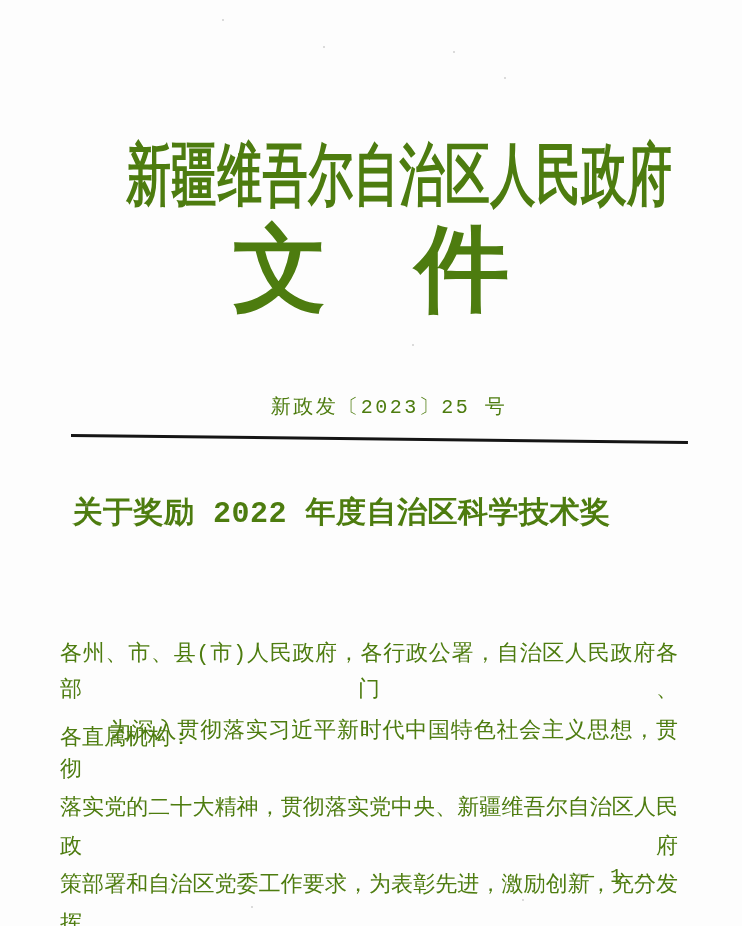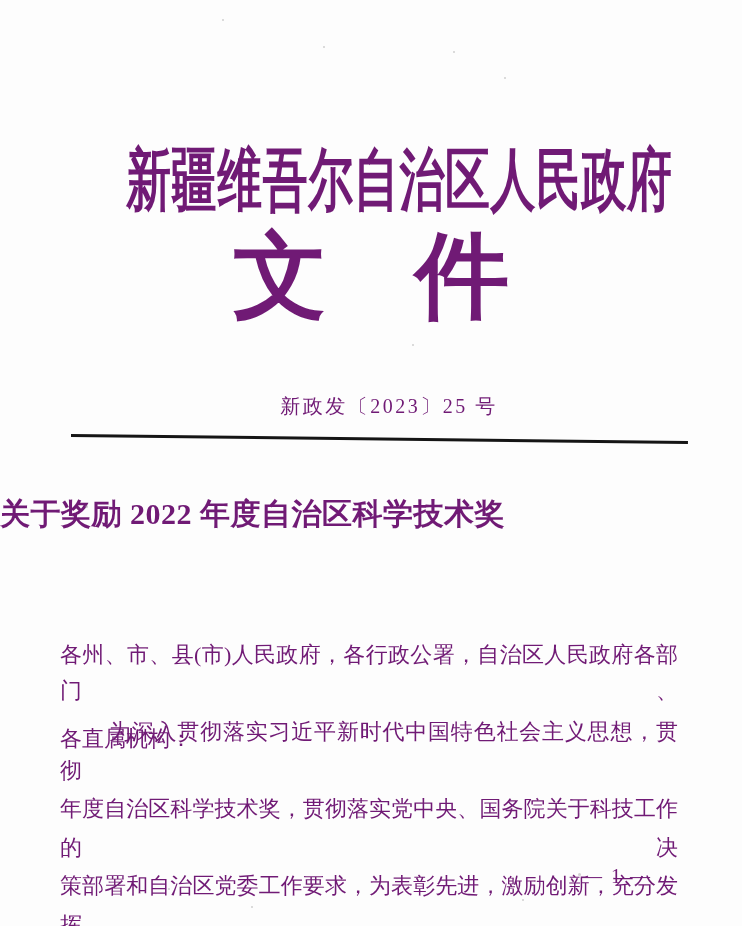--- a/index.html
+++ b/index.html
@@ -5,22 +5,22 @@
   html, body {
     margin: 0; padding: 0;
     background: #ffffff;
   }
   .page {
     position: relative;
     width: 742px;
     height: 926px;
     background: #fdfdfd;
     overflow: hidden;
-    font-family: Liberation Serif, serif;
-    color: #701a75;
+    font-family: Liberation Mono, monospace;
+    color: #4d7c0f;
   }
   
   .org-name {
     position: absolute;
     top: 143px; left: 0;
     width: 742px;
     text-align: center;
     font-size: 68px;
     line-height: 74px;
     font-weight: 900;
@@ -58,20 +58,21 @@
     width: 617px;
     height: 3px;
     background: #151515;
     transform: rotate(0.65deg);
     transform-origin: left center;
   }
   .title-block {
     position: absolute;
     top: 492px; left: 0;
     width: 683px;
+    text-align: center;
     font-size: 30px;
     line-height: 44px;
     font-weight: 800;
     letter-spacing: 0.5px;
   }
   .body-block {
     position: absolute;
     left: 60px;
     width: 618px;
     font-size: 22px;
@@ -124,21 +125,21 @@
     <div>关于奖励 2022 年度自治区科学技术奖</div>
   </div>
 
   <div class="body-block salutation">
     <div class="bline">各州、市、县(市)人民政府，各行政公署，自治区人民政府各部门、</div>
     <div class="bline short">各直属机构：</div>
   </div>
 
   <div class="body-block main-para">
     <div class="bline indent">为深入贯彻落实习近平新时代中国特色社会主义思想，贯彻</div>
-    <div class="bline">年度自治区科学技术奖，贯彻落实党中央、国务院关于科技工作的决</div>
+    <div class="bline">落实党的二十大精神，贯彻落实党中央、新疆维吾尔自治区人民政府</div>
     <div class="bline">策部署和自治区党委工作要求，为表彰先进，激励创新，充分发挥</div>
 
   </div>
 
   <div class="page-number">— 1 —</div>
 
   <div>
     <div class="speck" style="left:222px;top:19px;width:2px;height:2px;"></div>
     <div class="speck" style="left:323px;top:46px;width:2px;height:2px;"></div>
     <div class="speck" style="left:453px;top:51px;width:2px;height:2px;"></div>

